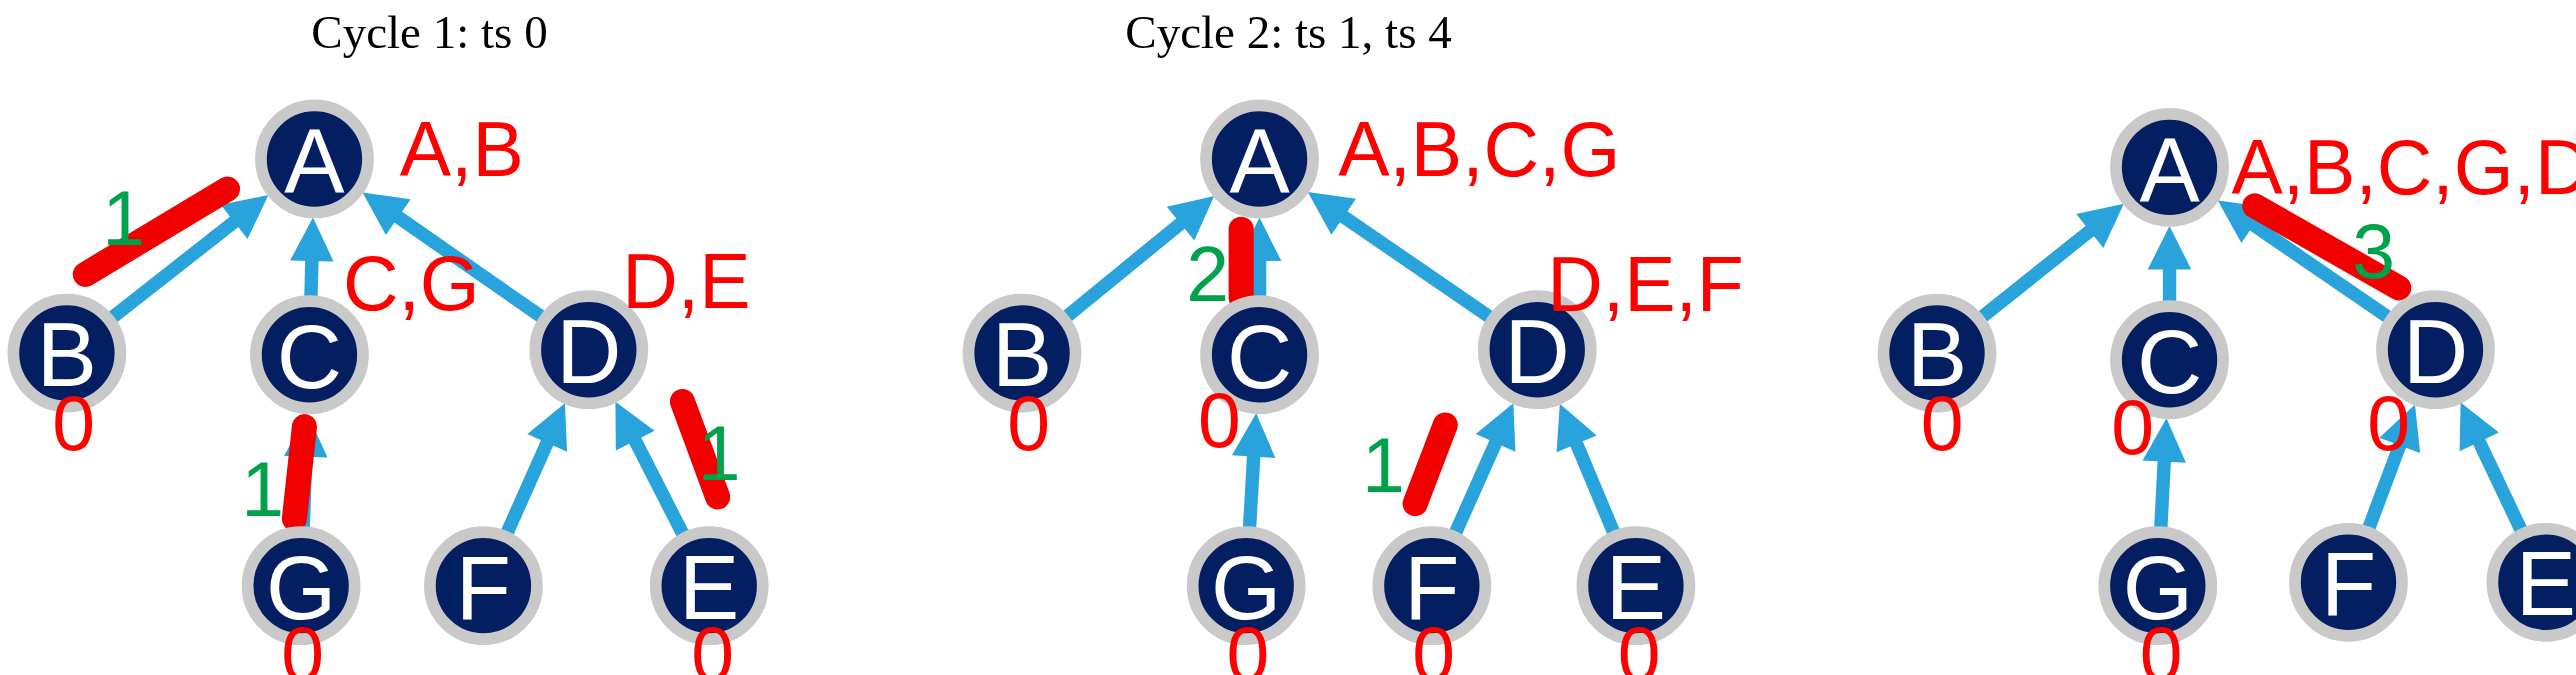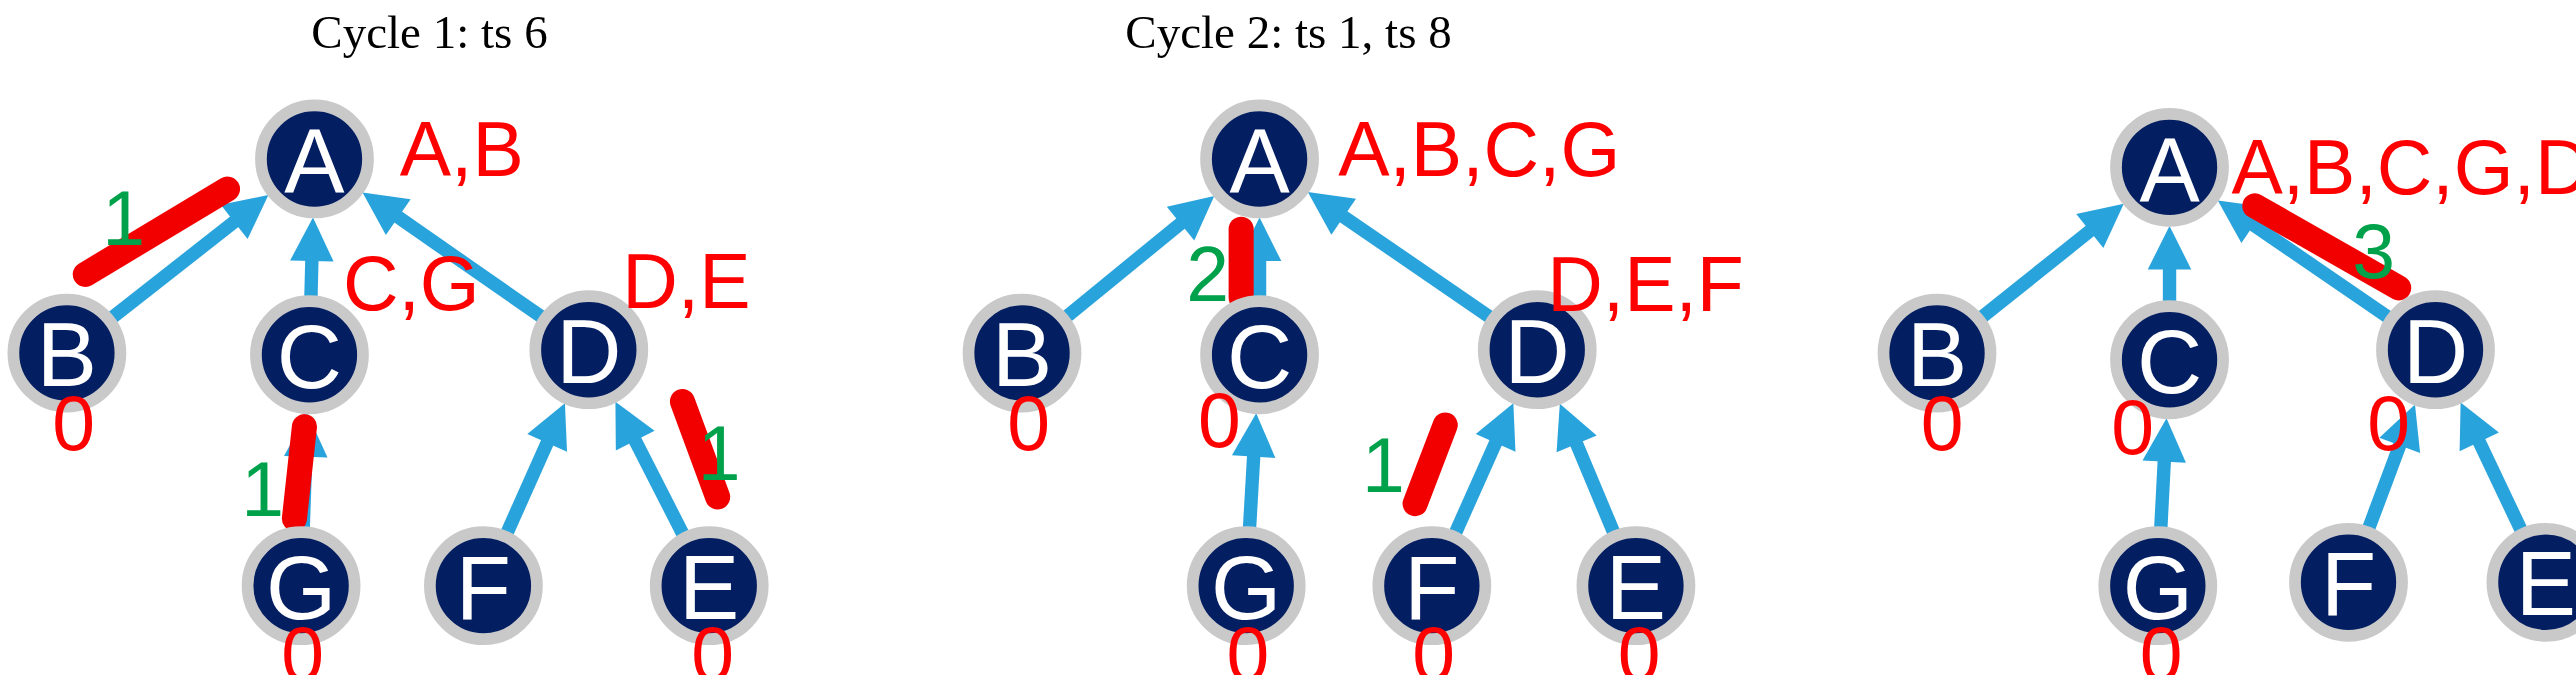--- a/index.html
+++ b/index.html
@@ -23,21 +23,21 @@
   .red-label{fill:#FF0000;font-family:"Liberation Sans",sans-serif;font-size:46px;
     dominant-baseline:central;}
   .red-zero{fill:#FF0000;font-family:"Liberation Sans",sans-serif;font-size:46px;
     text-anchor:middle;dominant-baseline:central;}
 </style>
 </head>
 <body>
 
 <div id="stage">
     <div class="panel" style="left: 0px; width: 2576px;">
-      <div class="panel-title" style="left: 0px; width: 859px; right: auto;">Cycle 1: ts 6</div>
+      <div class="panel-title" style="left: 0px; width: 859px; right: auto;">Cycle 1: ts 0</div>
       <svg class="graph" viewBox="0 0 1540 404" preserveAspectRatio="none">
         <g>
           <line class="edge-line" x1="66.75990111514442" y1="190.0260234502922" x2="142.35075692122422" y2="130.7791364671486"></line>
           <polygon class="edge-head" points="160.45304296970428,116.59085821293449 148.0090507977174,142.86150835379567 131.9701275538232,122.39805455986169"></polygon>
         </g>
         <g>
           <line class="edge-line" x1="185.87150842694672" y1="178.01117134907764" x2="186.51330915403204" y2="152.9809429927499"></line>
           <polygon class="edge-head" points="187.10285897226072,129.98850008183183 199.43213995347764,156.31318109578152 173.44068274983113,155.64673347517518"></polygon>
         </g>
         <g>
@@ -98,21 +98,21 @@
         </g>
         <text class="red-label" x="239" y="89">A,B</text>
         <text class="red-label" x="205" y="169">C,G</text>
         <text class="red-label" x="372" y="168">D,E</text>
         <text class="red-zero" x="44" y="253">0</text>
         <text class="red-zero" x="181" y="391">0</text>
         <text class="red-zero" x="426" y="391">0</text>
       </svg>
     </div>
     <div class="panel" style="left: 0px; width: 2576px;">
-      <div class="panel-title" style="left: 859px; width: 859px; right: auto;">Cycle 2: ts 1, ts 8</div>
+      <div class="panel-title" style="left: 859px; width: 859px; right: auto;">Cycle 2: ts 1, ts 4</div>
       <svg class="graph" viewBox="0 0 1540 404" preserveAspectRatio="none">
         <g>
           <line class="edge-line" x1="637.3310638911439" y1="189.4901168213191" x2="708.082302773931" y2="131.693330128338"></line>
           <polygon class="edge-head" points="725.8944930532342,117.14252680158329 713.9833407047963,143.65902072012955 697.5346065093345,123.52350127396072"></polygon>
         </g>
         <g>
           <line class="edge-line" x1="753" y1="178" x2="753" y2="153"></line>
           <polygon class="edge-head" points="753,130 766,156 740,156"></polygon>
         </g>
         <g>

